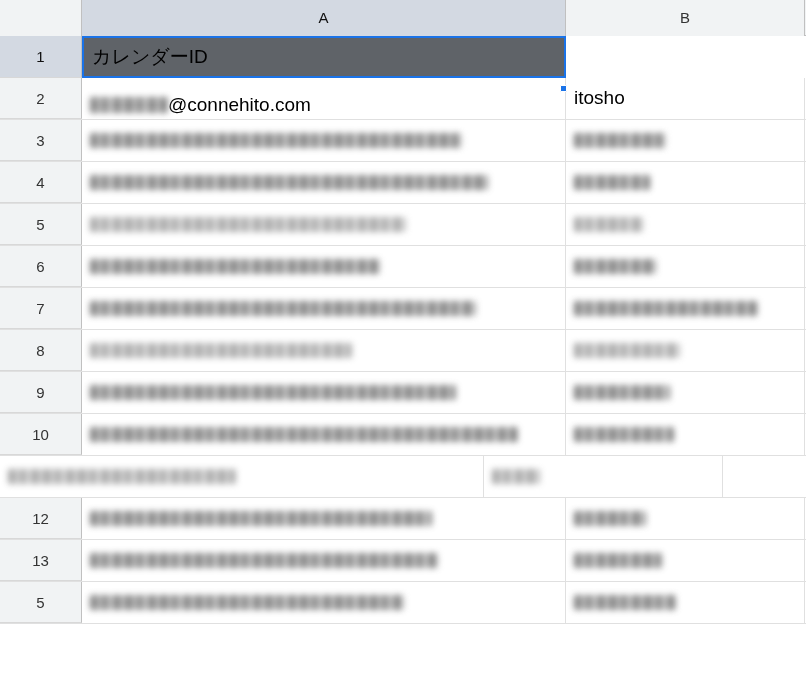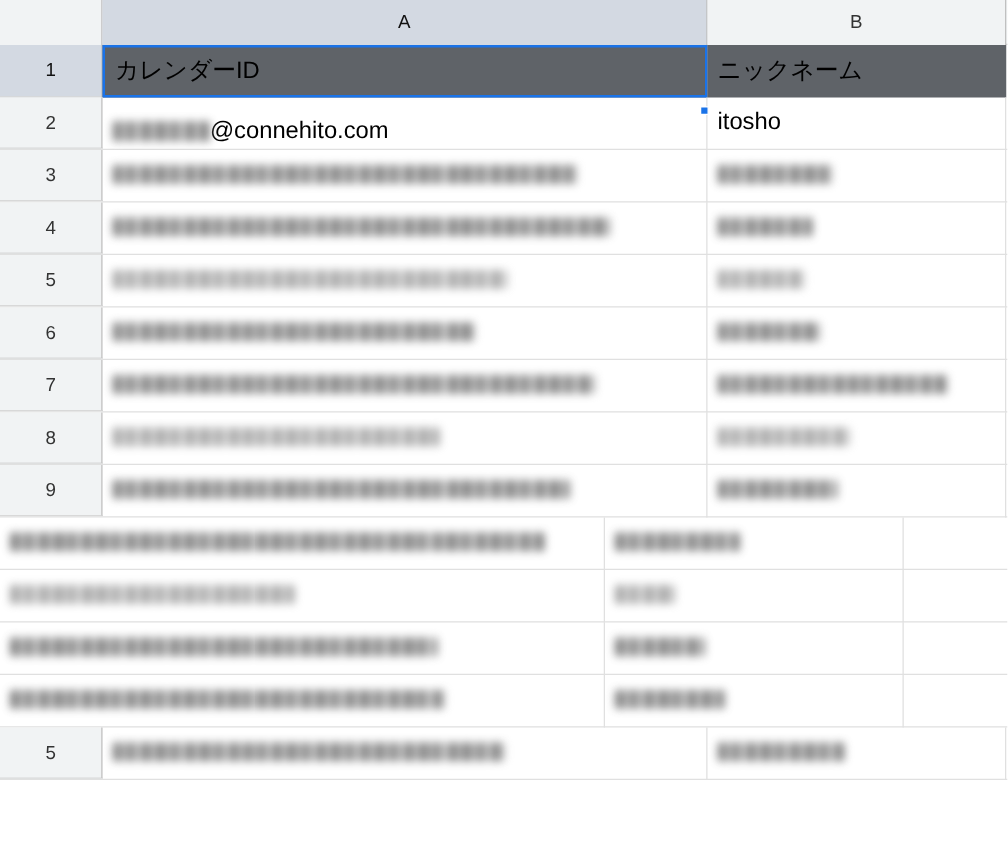--- a/index.html
+++ b/index.html
@@ -173,21 +173,20 @@
   <div class="col-header-row">
     <div class="corner-cell"></div>
     <div class="col-header col-a selected">A</div>
     <div class="col-header col-b">B</div>
   </div>
 
   <div class="grid-body" id="grid-body">
       <div class="row row-1">
         <div class="row-header active">1</div>
         <div class="cell col-a"><span class="text-plain">カレンダーID</span></div>
-        <div class="cell col-b"><span class="text-plain">ニックネーム</span></div>
       </div>
       <div class="row">
         <div class="row-header">2</div>
         <div class="cell col-a">
           <span class="partial-email">
             <span class="redacted" style="width: 78px;"></span>
             <span class="plain">@connehito.com</span>
           </span>
         </div>
         <div class="cell col-b"><span class="text-plain">itosho</span></div>
@@ -221,32 +220,35 @@
         <div class="row-header">8</div>
         <div class="cell col-a"><span class="redacted light" style="width: 262px;"></span></div>
         <div class="cell col-b"><span class="redacted light" style="width: 106px;"></span></div>
       </div>
       <div class="row">
         <div class="row-header">9</div>
         <div class="cell col-a"><span class="redacted" style="width: 366px;"></span></div>
         <div class="cell col-b"><span class="redacted" style="width: 96px;"></span></div>
       </div>
       <div class="row">
+        <div class="row-header">10</div>
         <div class="cell col-a"><span class="redacted" style="width: 428px;"></span></div>
         <div class="cell col-b"><span class="redacted" style="width: 100px;"></span></div>
       </div>
       <div class="row">
         <div class="cell col-a"><span class="redacted light" style="width: 228px;"></span></div>
         <div class="cell col-b"><span class="redacted light" style="width: 48px;"></span></div>
       </div>
       <div class="row">
+        <div class="row-header">12</div>
         <div class="cell col-a"><span class="redacted" style="width: 342px;"></span></div>
         <div class="cell col-b"><span class="redacted" style="width: 72px;"></span></div>
       </div>
       <div class="row">
+        <div class="row-header">13</div>
         <div class="cell col-a"><span class="redacted" style="width: 348px;"></span></div>
         <div class="cell col-b"><span class="redacted" style="width: 88px;"></span></div>
       </div>
       <div class="row">
         <div class="row-header">5</div>
         <div class="cell col-a"><span class="redacted" style="width: 314px;"></span></div>
         <div class="cell col-b"><span class="redacted" style="width: 102px;"></span></div>
       </div>
     </div>
 

